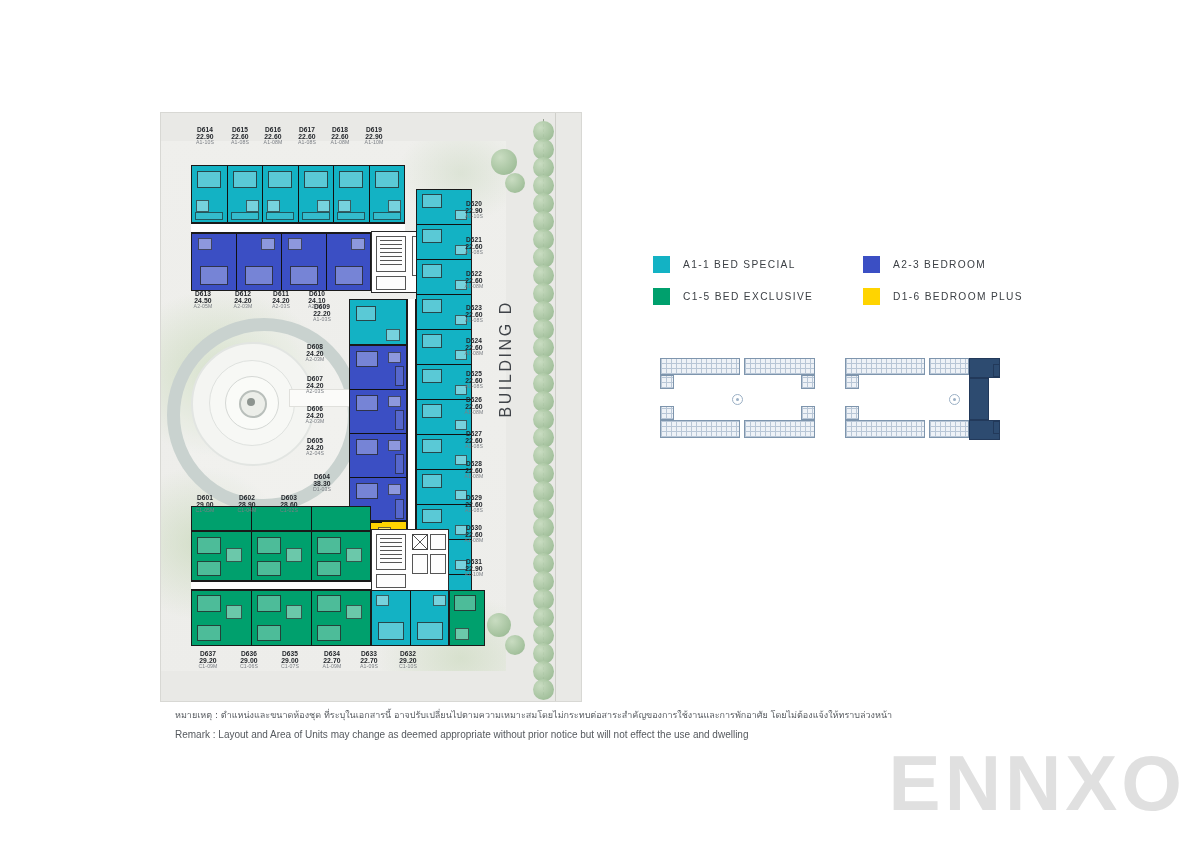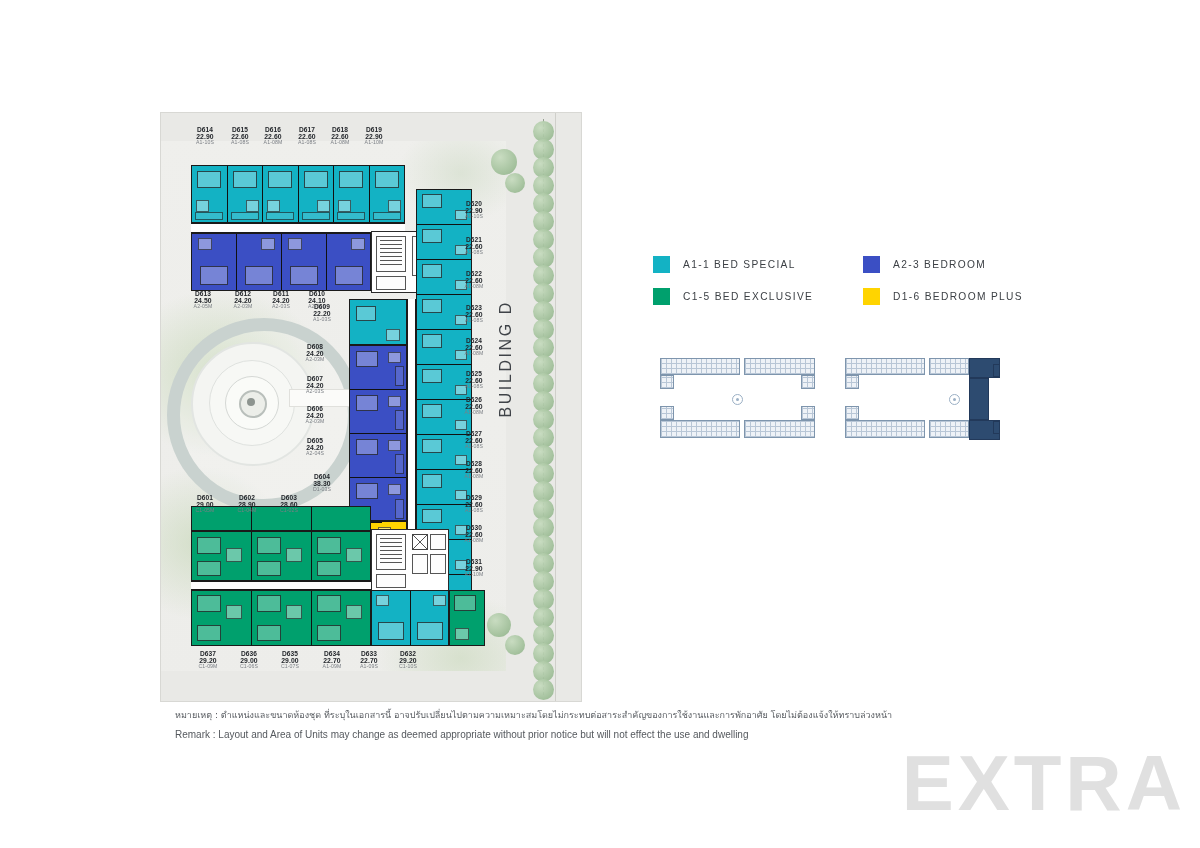--- a/index.html
+++ b/index.html
@@ -833,13 +833,13 @@
     <div class="kp-dark" style="left:148px;top:6px;width:7px;height:13px;"></div>
     <div class="kp-dark" style="left:148px;top:63px;width:7px;height:13px;"></div>
   </div>
 </div>
 
 <div id="footer">
   <div class="foot-line foot-th">หมายเหตุ : ตำแหน่งและขนาดห้องชุด ที่ระบุในเอกสารนี้ อาจปรับเปลี่ยนไปตามความเหมาะสมโดยไม่กระทบต่อสาระสำคัญของการใช้งานและการพักอาศัย โดยไม่ต้องแจ้งให้ทราบล่วงหน้า</div>
   <div class="foot-line">Remark : Layout and Area of Units may change as deemed appropriate without prior notice but will not effect the use and dwelling</div>
 </div>
 
-<div id="watermark">EXTRA</div>
+<div id="watermark">ENNXO</div>
 
 </body></html>

